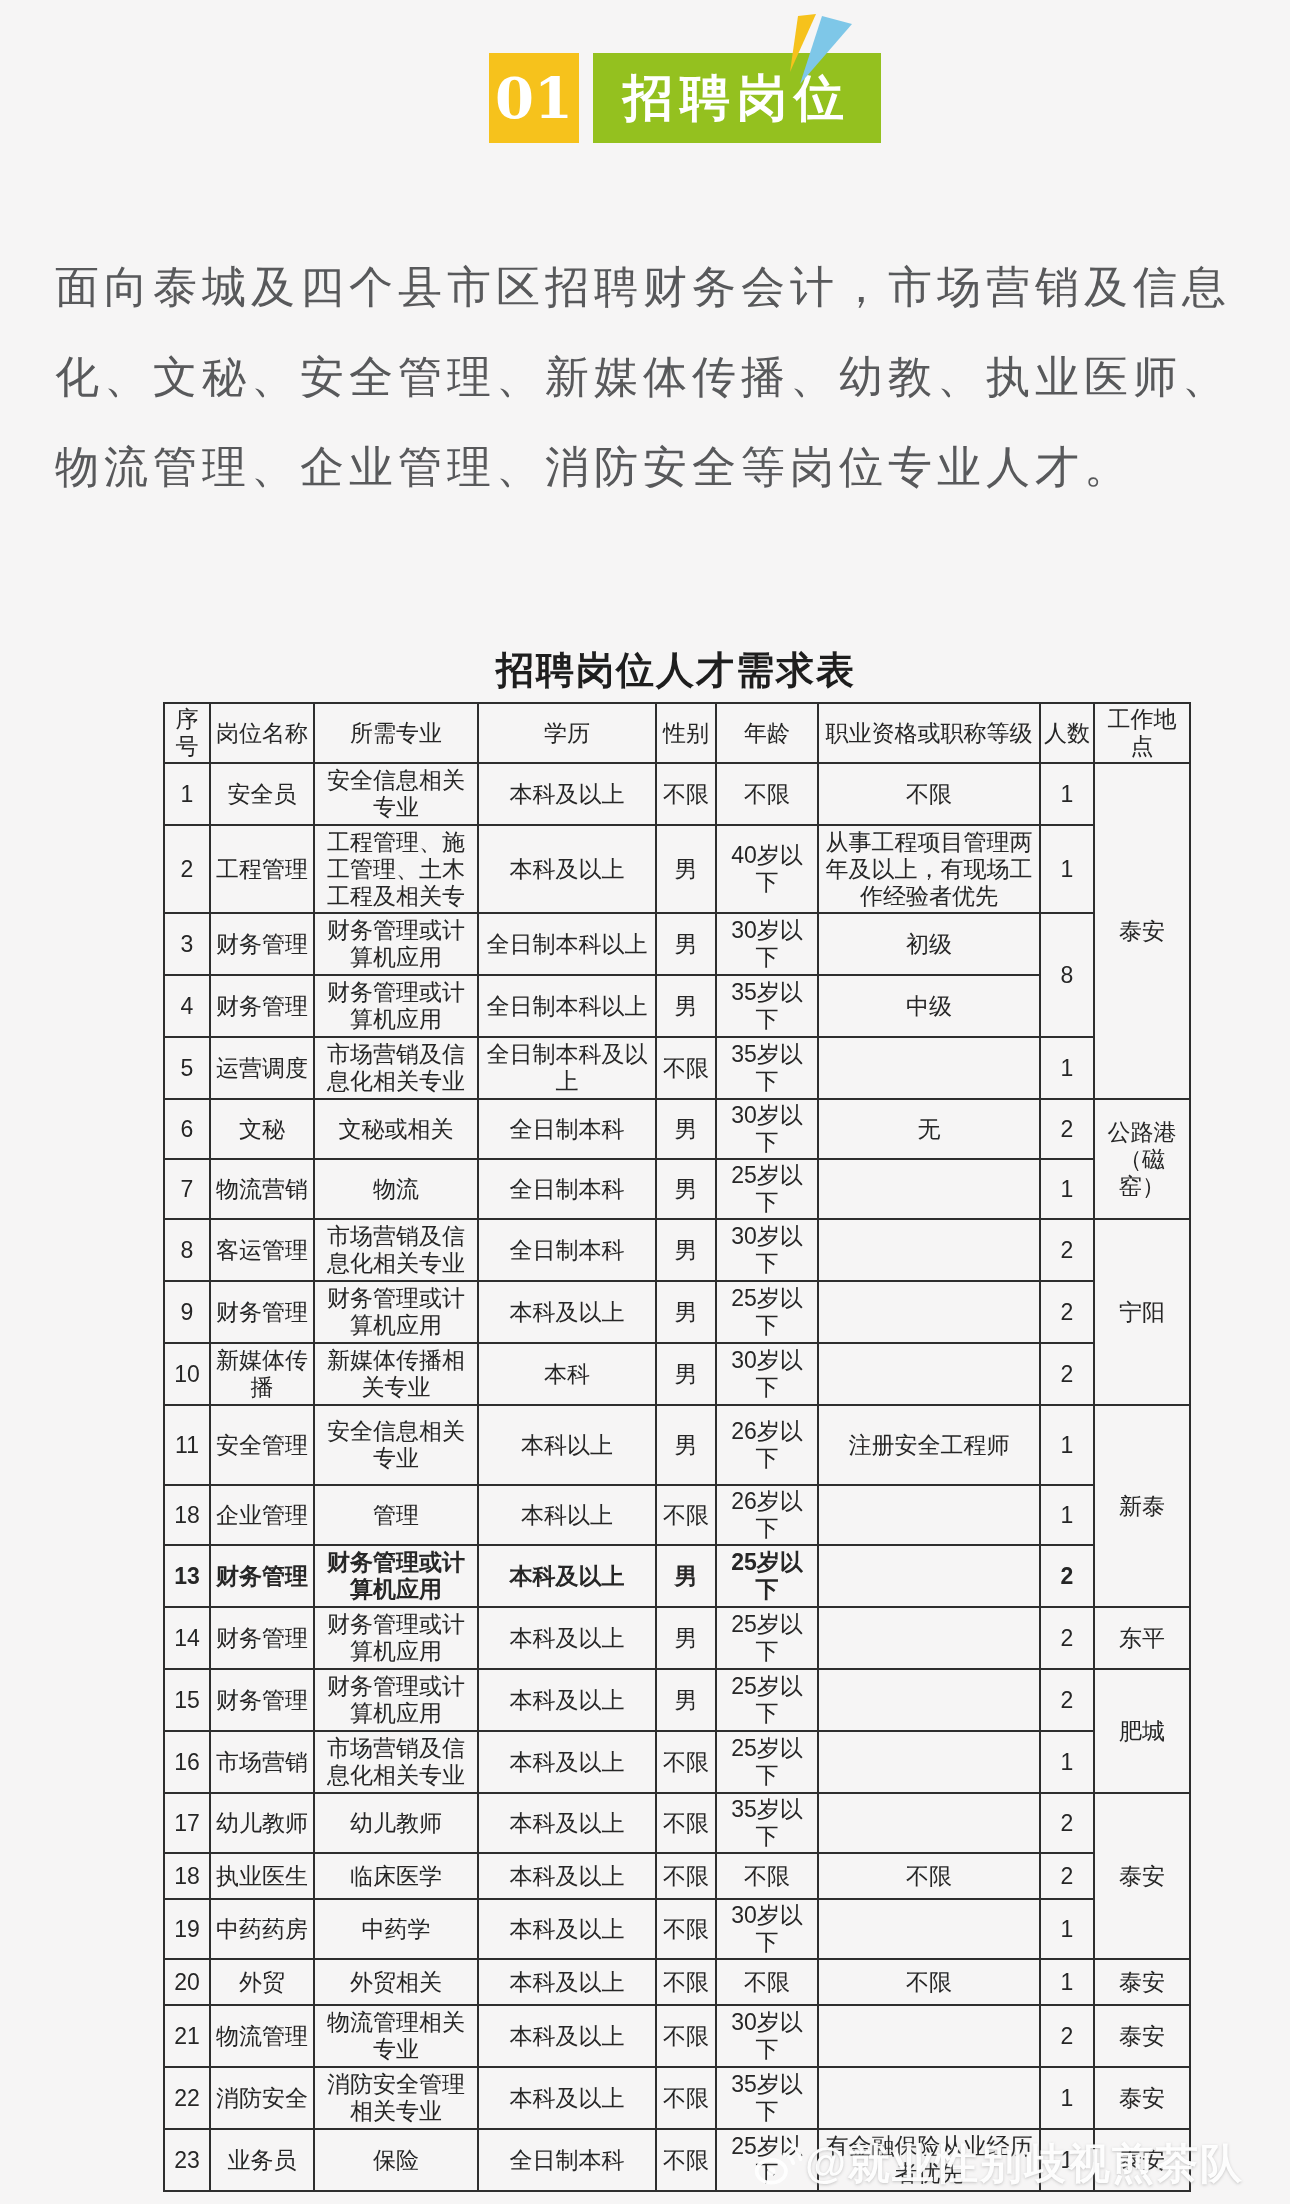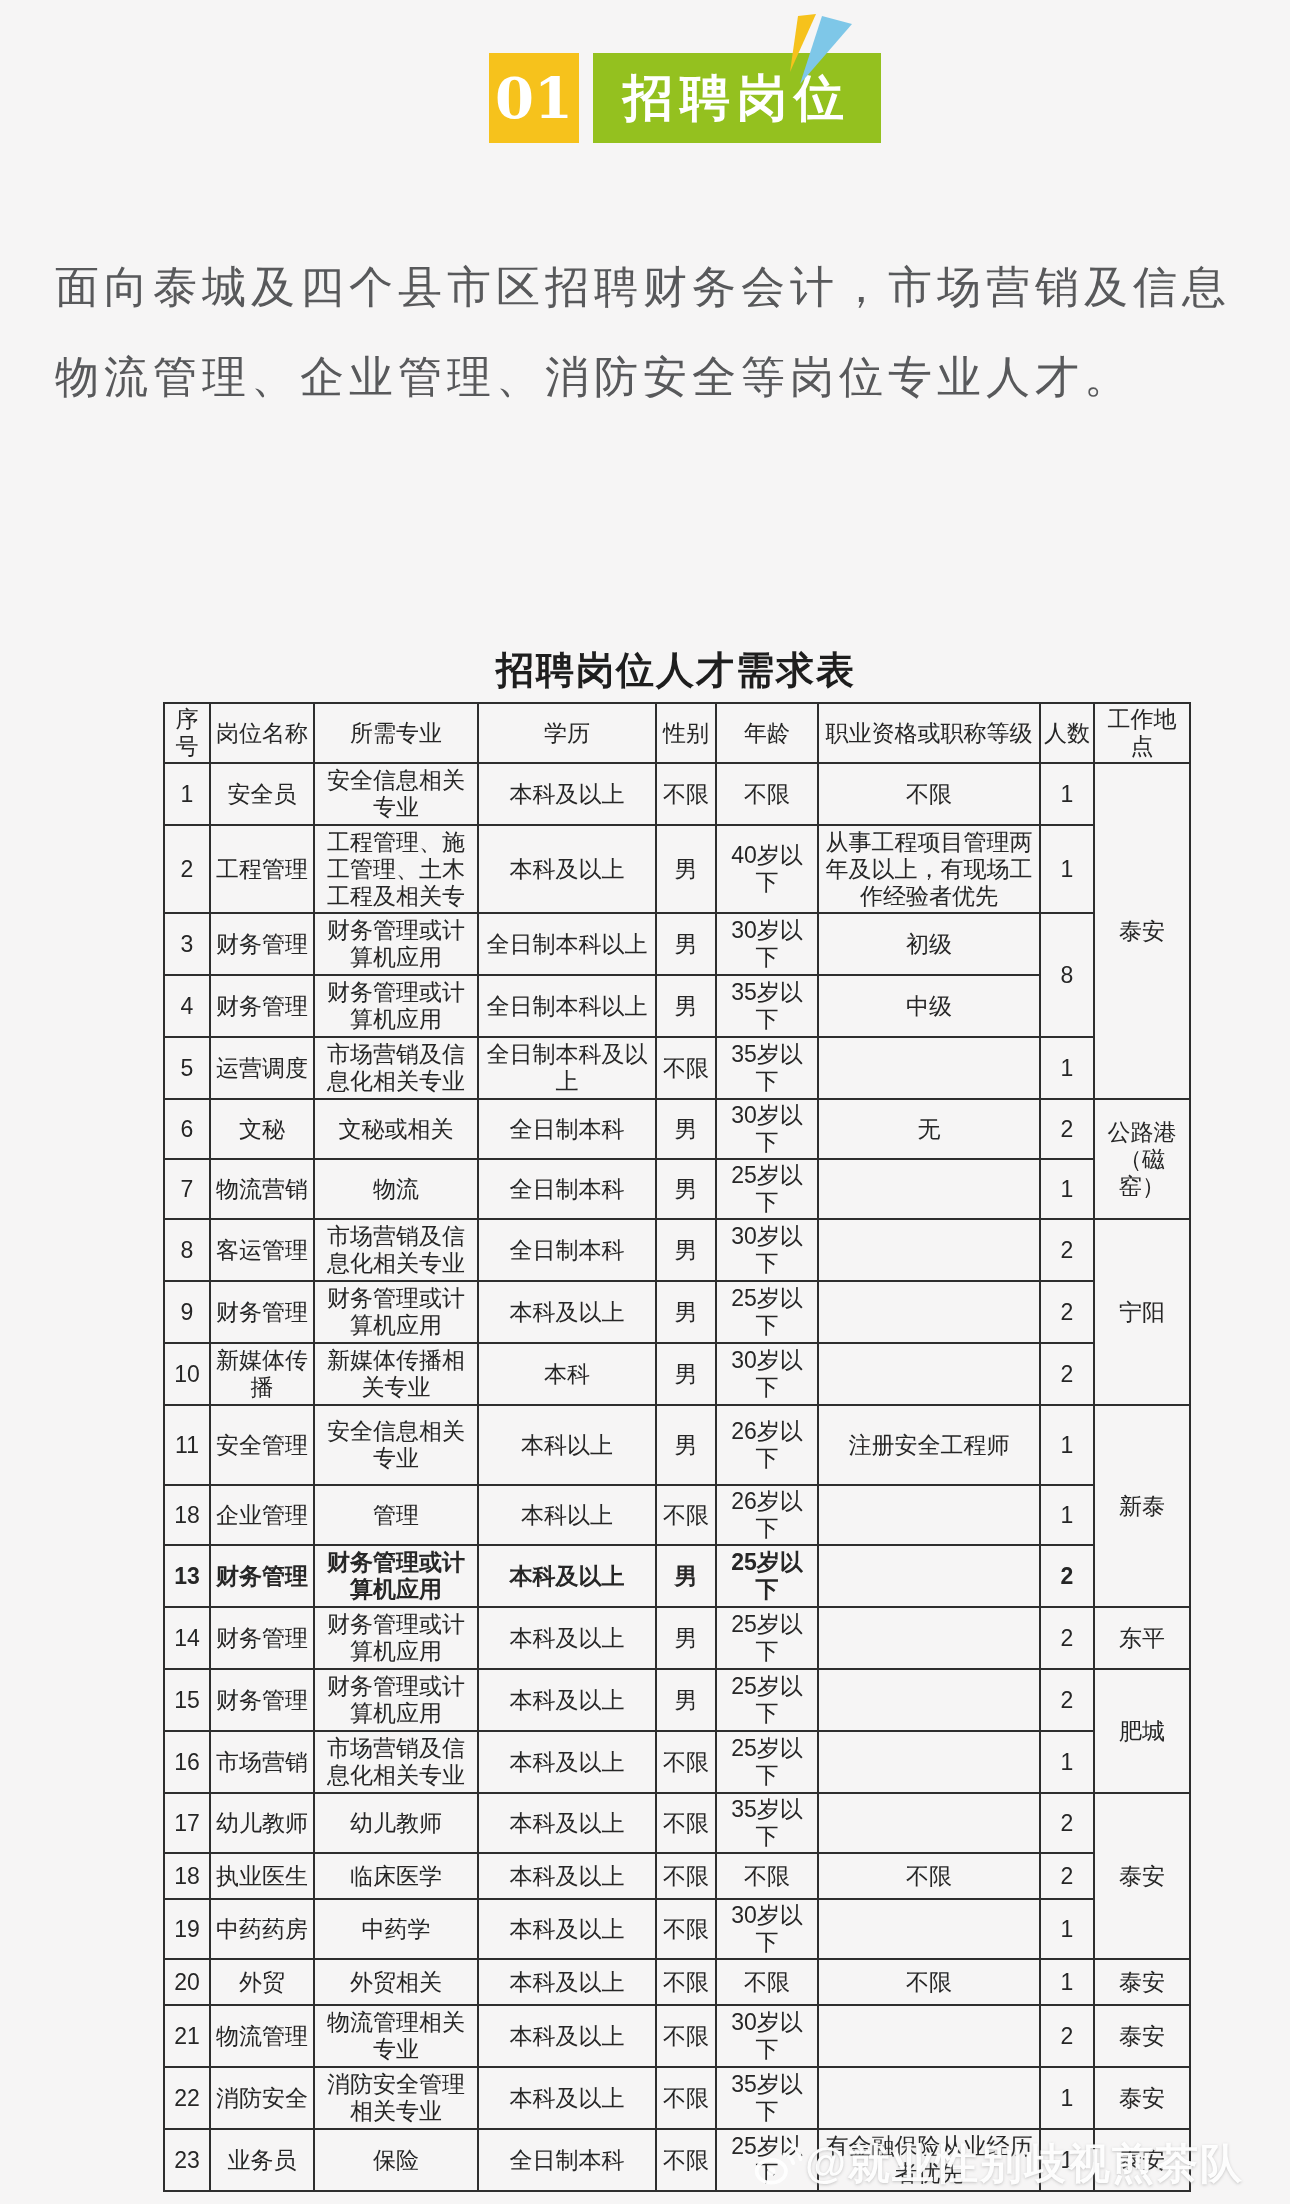--- a/index.html
+++ b/index.html
@@ -69,20 +69,21 @@
     <div class="badge-num" id="badge-num" style="background: rgb(246, 194, 28);">01</div>
     <div class="badge-title" id="badge-title" style="background: rgb(148, 193, 31);">招聘岗位</div>
   </div>
   <svg class="badge-tris" width="62" height="72" viewBox="0 0 62 72">
     <polygon id="tri-yellow" points="8,2 26,0 0,58" fill="#f6c21c"></polygon>
     <polygon id="tri-blue" points="32,2 62,10 10,70" fill="#7ec7e8"></polygon>
   </svg>
 
   <div class="intro">
     <div>面向泰城及四个县市区招聘财务会计，市场营销及信息</div>
+    <div>化、文秘、安全管理、新媒体传播、幼教、执业医师、</div>
     <div>物流管理、企业管理、消防安全等岗位专业人才。</div>
   </div>
 
   <div class="tbl-title">招聘岗位人才需求表</div>
 
   <table class="demand" id="demand-table">
     <colgroup>
       <col style="width:46px">
         <col style="width:104px">
         <col style="width:164px">

